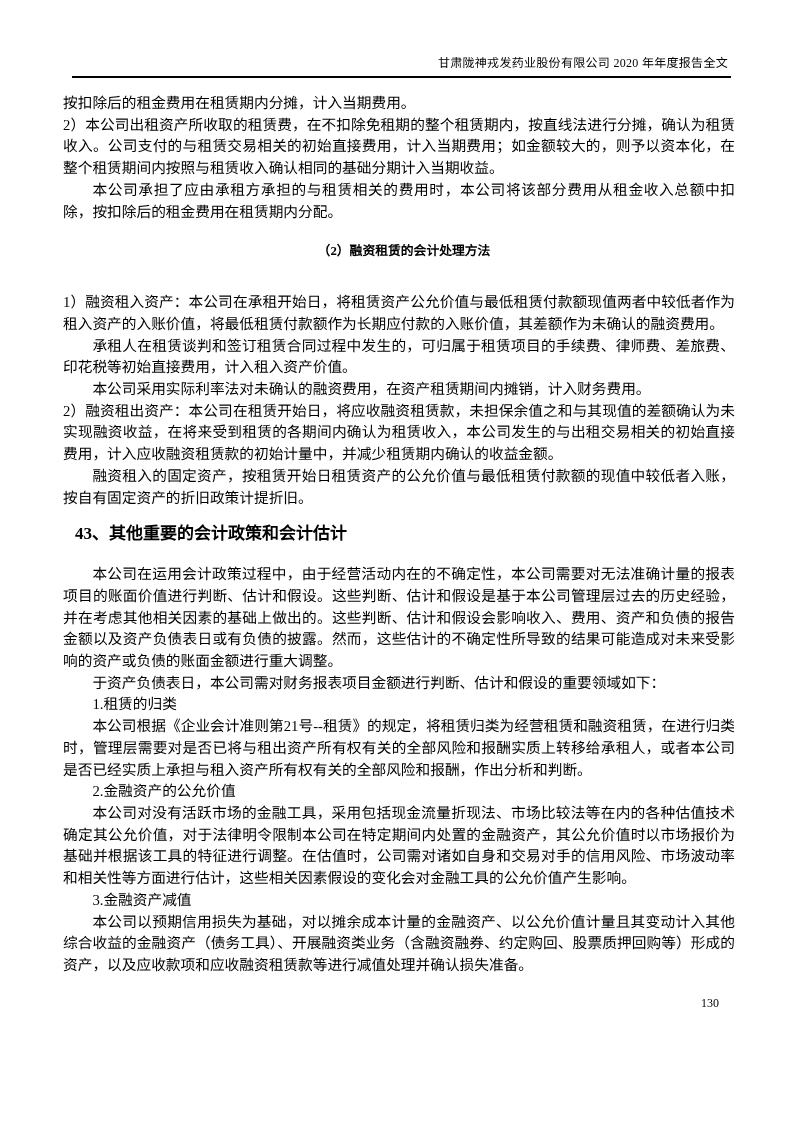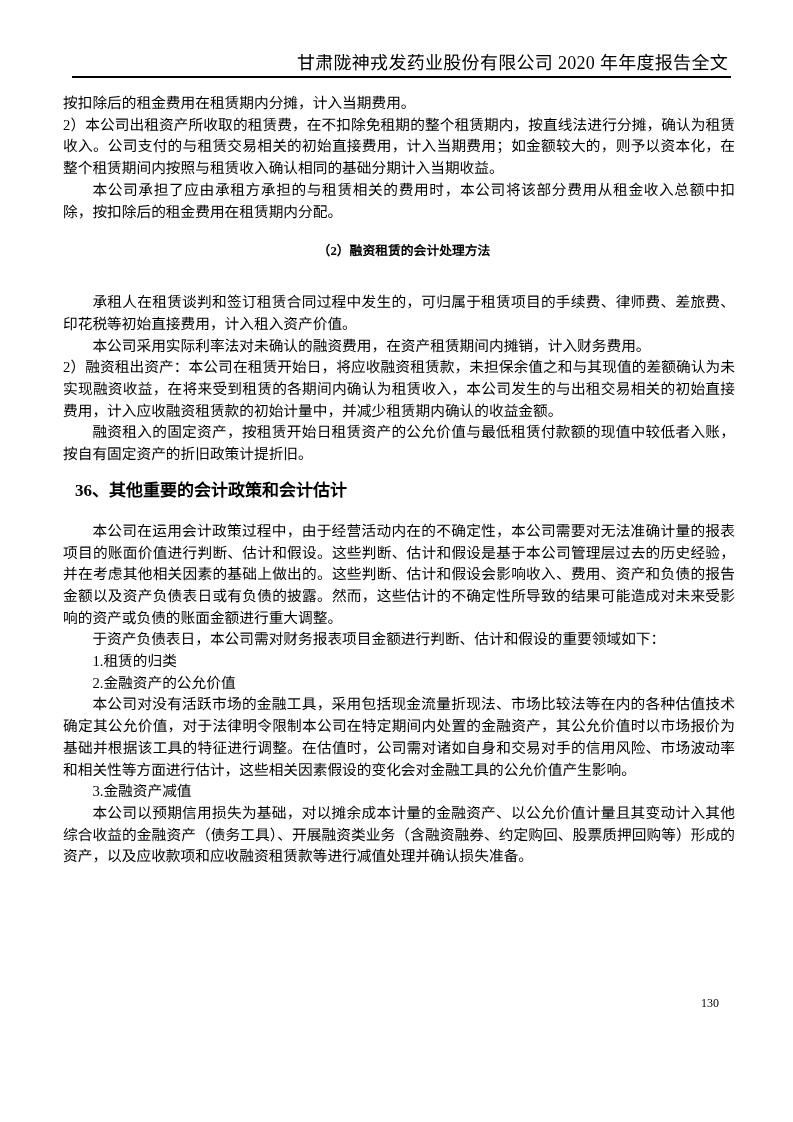--- a/index.html
+++ b/index.html
@@ -19,21 +19,21 @@
     position: absolute;
     inset: 0;
     background: #ffffff;
   }
   .page-header {
     position: absolute;
     top: 55px;
     left: 60px;
     width: 668px;
     text-align: right;
-    font-size: 18px;
+    font-size: 12px;
     line-height: 17px;
     letter-spacing: 0.3px;
     white-space: nowrap;
   }
   .header-rule {
     position: absolute;
     top: 76px;
     left: 72px;
     width: 659px;
     height: 0;
@@ -91,28 +91,30 @@
     <span>甘肃陇神戎发药业股份有限公司 2020 年年度报告全文</span>
   </div>
 
   <div class="header-rule"></div>
 
   <main class="content" id="document-content">
       <p class="para">按扣除后的租金费用在租赁期内分摊，计入当期费用。</p>
       <p class="para">2）本公司出租资产所收取的租赁费，在不扣除免租期的整个租赁期内，按直线法进行分摊，确认为租赁收入。公司支付的与租赁交易相关的初始直接费用，计入当期费用；如金额较大的，则予以资本化，在整个租赁期间内按照与租赁收入确认相同的基础分期计入当期收益。</p>
       <p class="para indent">本公司承担了应由承租方承担的与租赁相关的费用时，本公司将该部分费用从租金收入总额中扣除，按扣除后的租金费用在租赁期内分配。</p>
       <h3 class="heading-sub">（2）融资租赁的会计处理方法</h3>
+      <p class="para">1）融资租入资产：本公司在承租开始日，将租赁资产公允价值与最低租赁付款额现值两者中较低者作为租入资产的入账价值，将最低租赁付款额作为长期应付款的入账价值，其差额作为未确认的融资费用。</p>
       <p class="para indent">承租人在租赁谈判和签订租赁合同过程中发生的，可归属于租赁项目的手续费、律师费、差旅费、印花税等初始直接费用，计入租入资产价值。</p>
       <p class="para indent">本公司采用实际利率法对未确认的融资费用，在资产租赁期间内摊销，计入财务费用。</p>
       <p class="para">2）融资租出资产：本公司在租赁开始日，将应收融资租赁款，未担保余值之和与其现值的差额确认为未实现融资收益，在将来受到租赁的各期间内确认为租赁收入，本公司发生的与出租交易相关的初始直接费用，计入应收融资租赁款的初始计量中，并减少租赁期内确认的收益金额。</p>
       <p class="para indent">融资租入的固定资产，按租赁开始日租赁资产的公允价值与最低租赁付款额的现值中较低者入账，按自有固定资产的折旧政策计提折旧。</p>
-      <h2 class="heading-main">36、其他重要的会计政策和会计估计</h2>
+      <h2 class="heading-main">43、其他重要的会计政策和会计估计</h2>
       <p class="para indent">本公司在运用会计政策过程中，由于经营活动内在的不确定性，本公司需要对无法准确计量的报表项目的账面价值进行判断、估计和假设。这些判断、估计和假设是基于本公司管理层过去的历史经验，并在考虑其他相关因素的基础上做出的。这些判断、估计和假设会影响收入、费用、资产和负债的报告金额以及资产负债表日或有负债的披露。然而，这些估计的不确定性所导致的结果可能造成对未来受影响的资产或负债的账面金额进行重大调整。</p>
       <p class="para indent">于资产负债表日，本公司需对财务报表项目金额进行判断、估计和假设的重要领域如下：</p>
       <p class="para indent">1.租赁的归类</p>
+      <p class="para indent">本公司根据《企业会计准则第21号--租赁》的规定，将租赁归类为经营租赁和融资租赁，在进行归类时，管理层需要对是否已将与租出资产所有权有关的全部风险和报酬实质上转移给承租人，或者本公司是否已经实质上承担与租入资产所有权有关的全部风险和报酬，作出分析和判断。</p>
       <p class="para indent">2.金融资产的公允价值</p>
       <p class="para indent">本公司对没有活跃市场的金融工具，采用包括现金流量折现法、市场比较法等在内的各种估值技术确定其公允价值，对于法律明令限制本公司在特定期间内处置的金融资产，其公允价值时以市场报价为基础并根据该工具的特征进行调整。在估值时，公司需对诸如自身和交易对手的信用风险、市场波动率和相关性等方面进行估计，这些相关因素假设的变化会对金融工具的公允价值产生影响。</p>
       <p class="para indent">3.金融资产减值</p>
       <p class="para indent">本公司以预期信用损失为基础，对以摊余成本计量的金融资产、以公允价值计量且其变动计入其他综合收益的金融资产（债务工具）、开展融资类业务（含融资融券、约定购回、股票质押回购等）形成的资产，以及应收款项和应收融资租赁款等进行减值处理并确认损失准备。</p>
     </main>
 
   <div class="page-footer">
     <span>130</span>
   </div>
 

